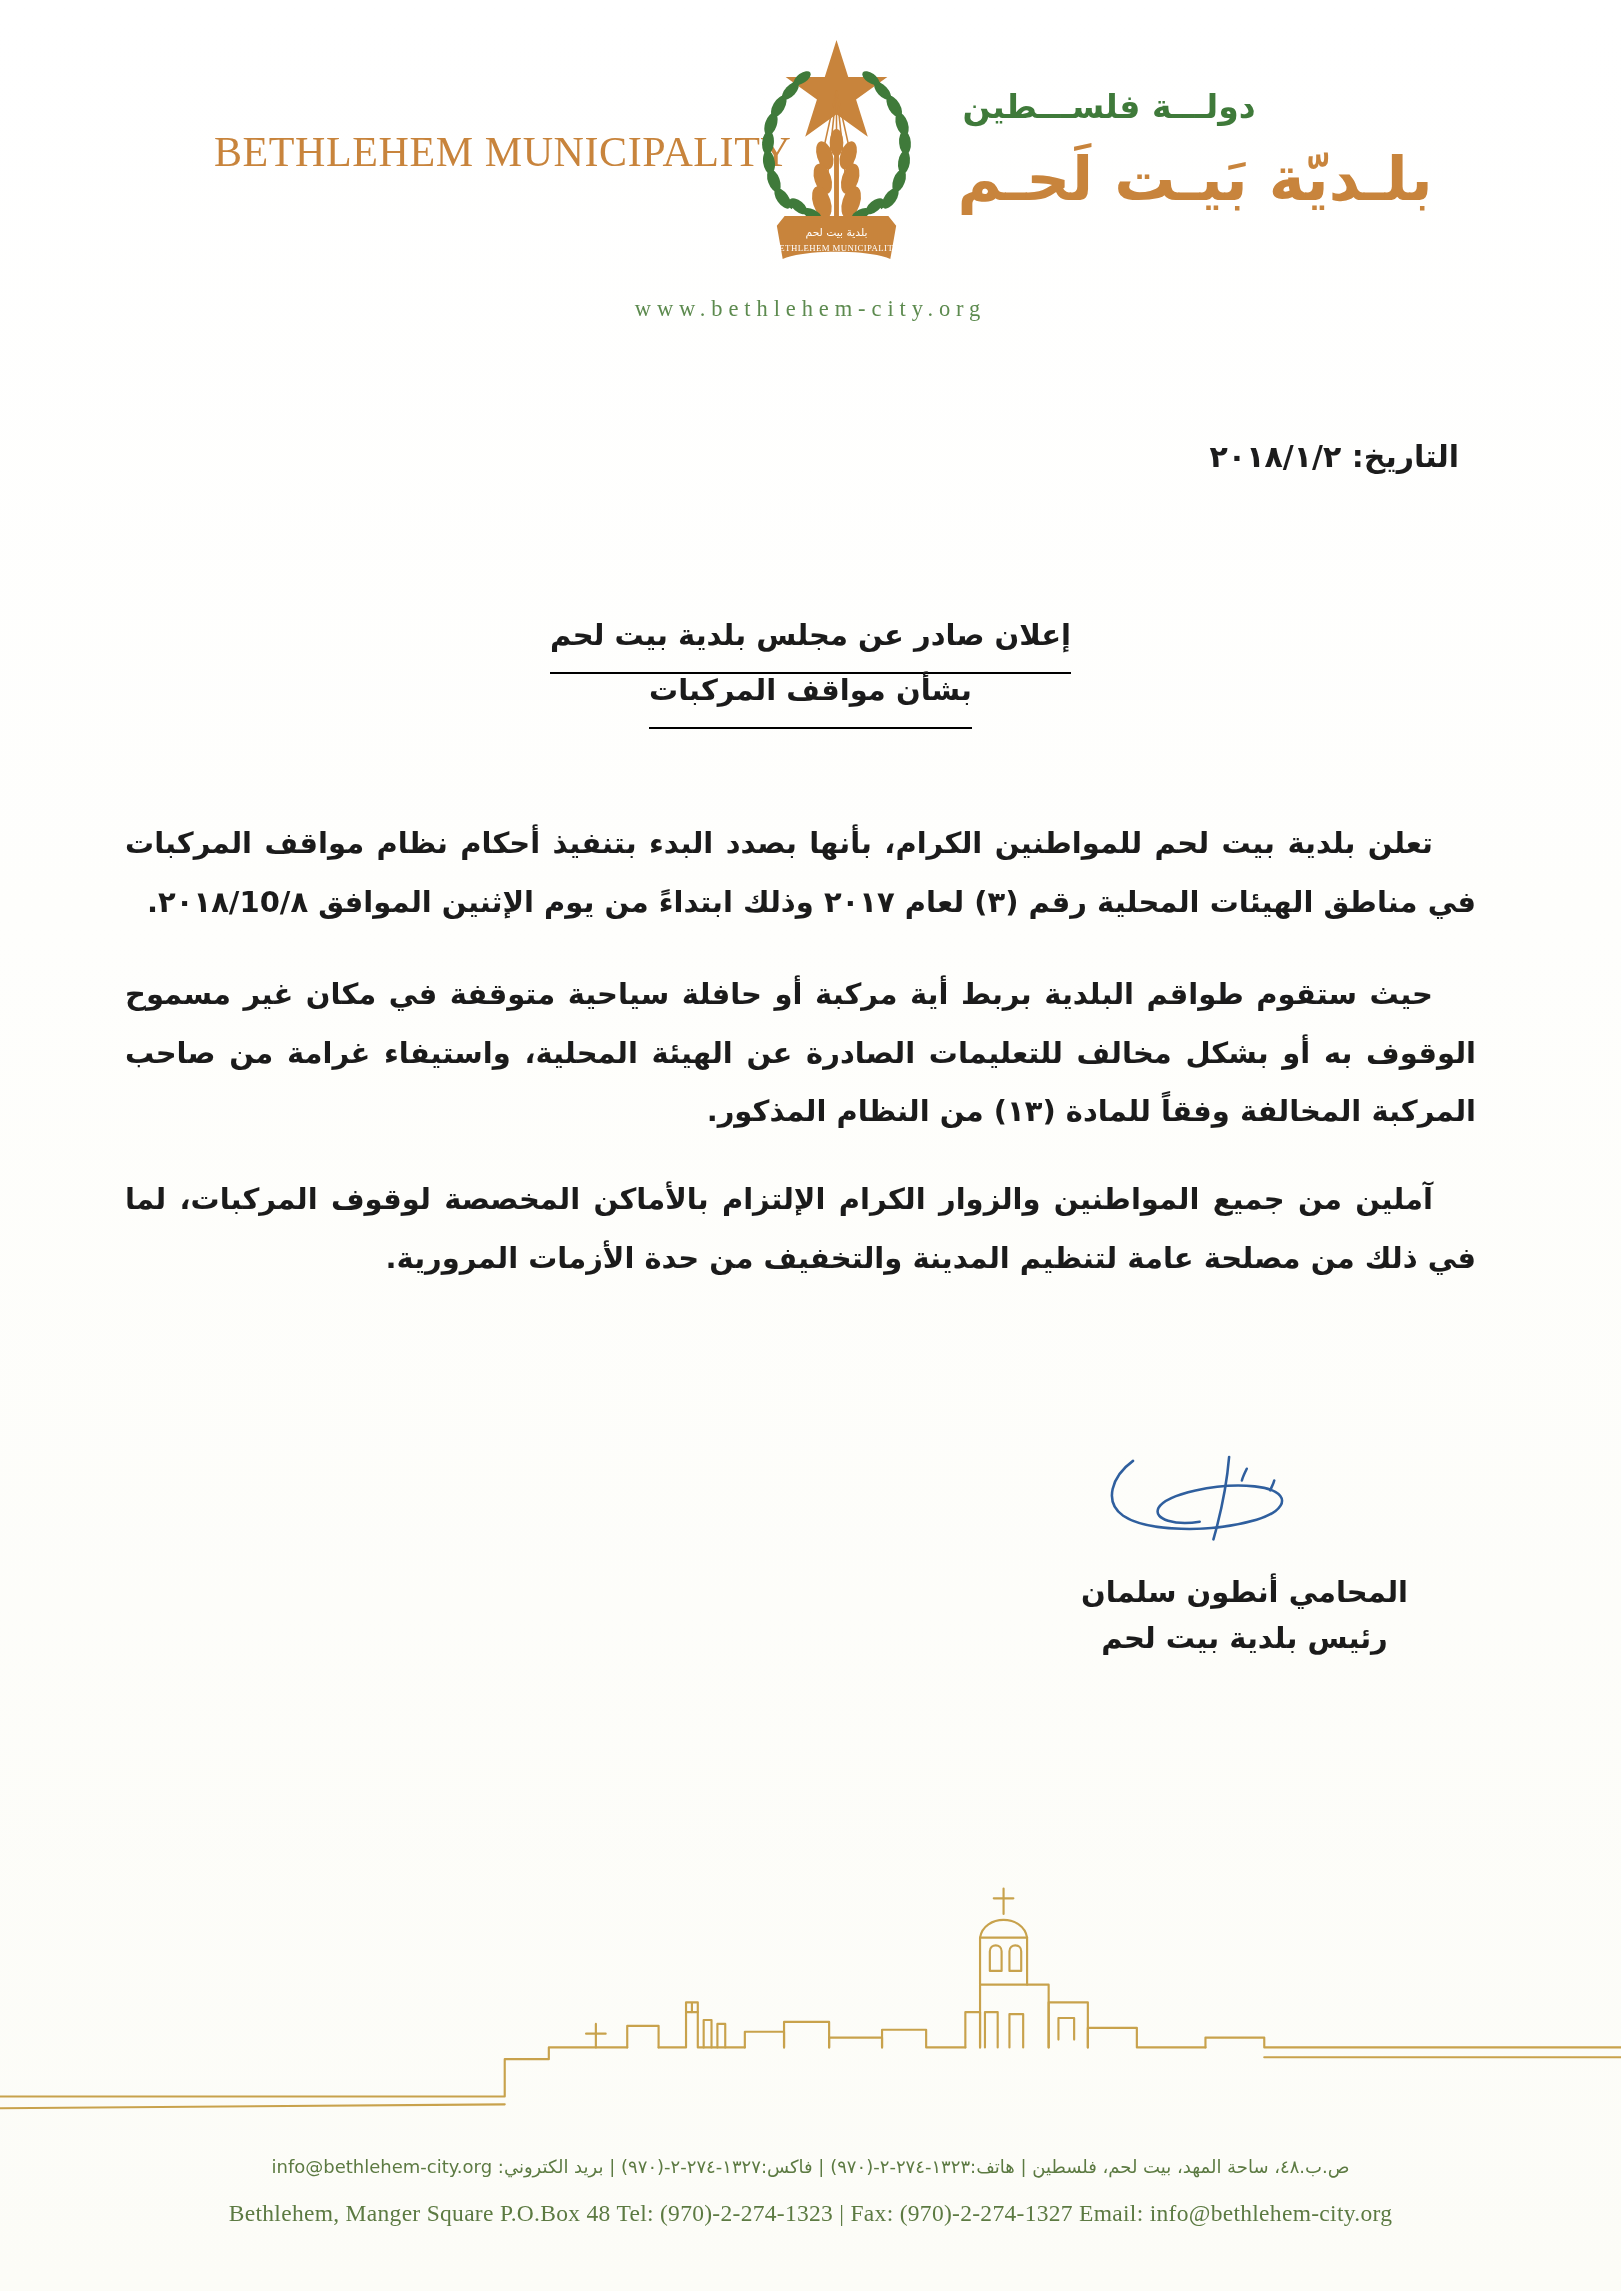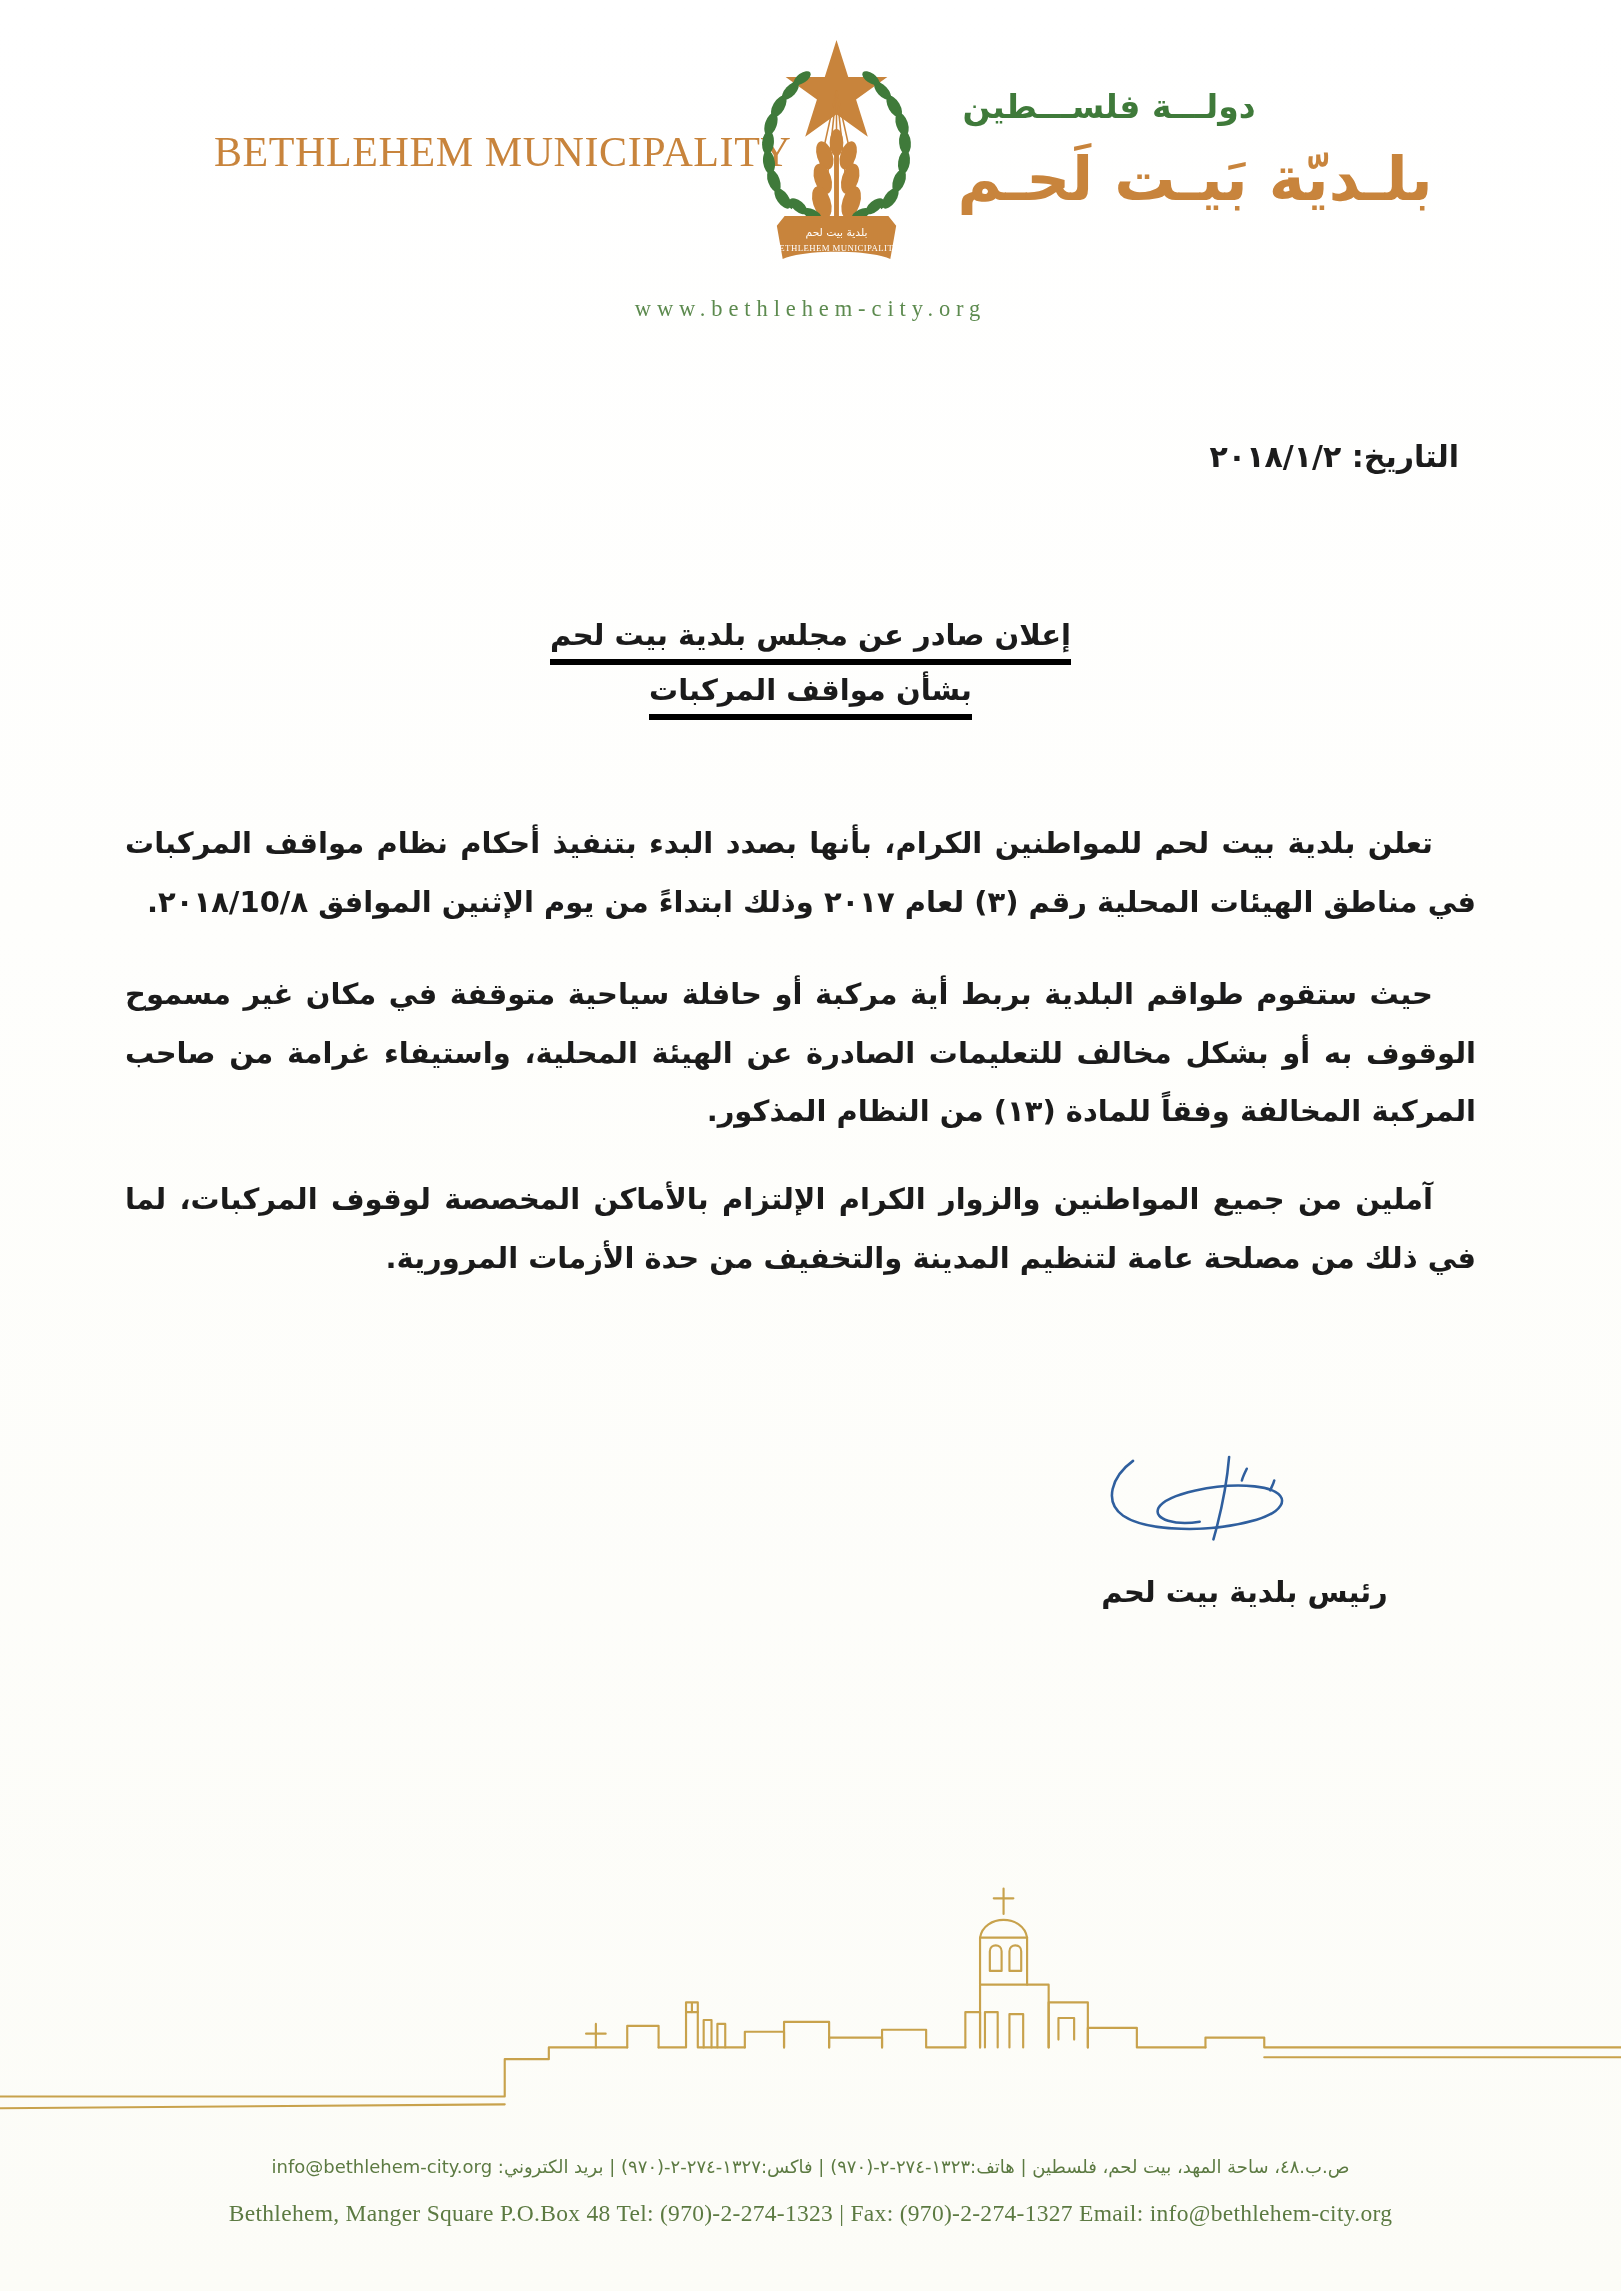--- a/index.html
+++ b/index.html
@@ -131,22 +131,22 @@
     direction: rtl;
   }
   .title-line {
     font-family: "DejaVu Sans", sans-serif;
     font-size: 29px;
     font-weight: 700;
     color: #1b1b1b;
     line-height: 1.9;
   }
   .title-line span.u {
-    border-bottom: 6px solid #000000;
-    padding-bottom: 7px;
+    border-bottom: 2px solid #000000;
+    padding-bottom: 20px;
   }
 
   
   .body-block {
     position: absolute;
     top: 814px;
     right: 145px;
     left: 125px;
     direction: rtl;
     text-align: justify;
@@ -339,20 +339,21 @@
           <path d="M52,10 C30,26 22,52 42,66 C66,82 130,84 178,70
                    C212,60 214,40 176,36 C138,32 86,44 78,58
                    C72,70 96,76 120,72"></path>
           <path d="M150,6 C148,30 142,62 134,90"></path>
           <path d="M168,18 C166,22 164,26 163,30"></path>
           <path d="M196,30 C195,34 193,37 192,40"></path>
         </g>
       </svg>
     </div>
     <div class="sig-names-wrap">
+      <div>المحامي أنطون سلمان</div>
       <div>رئيس بلدية بيت لحم</div>
     </div>
   </div>
 
   <div class="skyline">
     <svg viewBox="0 0 1654 260" width="1621" height="255" preserveAspectRatio="none" aria-hidden="true">
       <g fill="none" stroke="#c8a24c" stroke-width="2.2" stroke-linejoin="round" stroke-linecap="round">
 
         <path d="M0,236 L515,236 L515,198 L560,198 L560,186 L640,186"></path>
 

